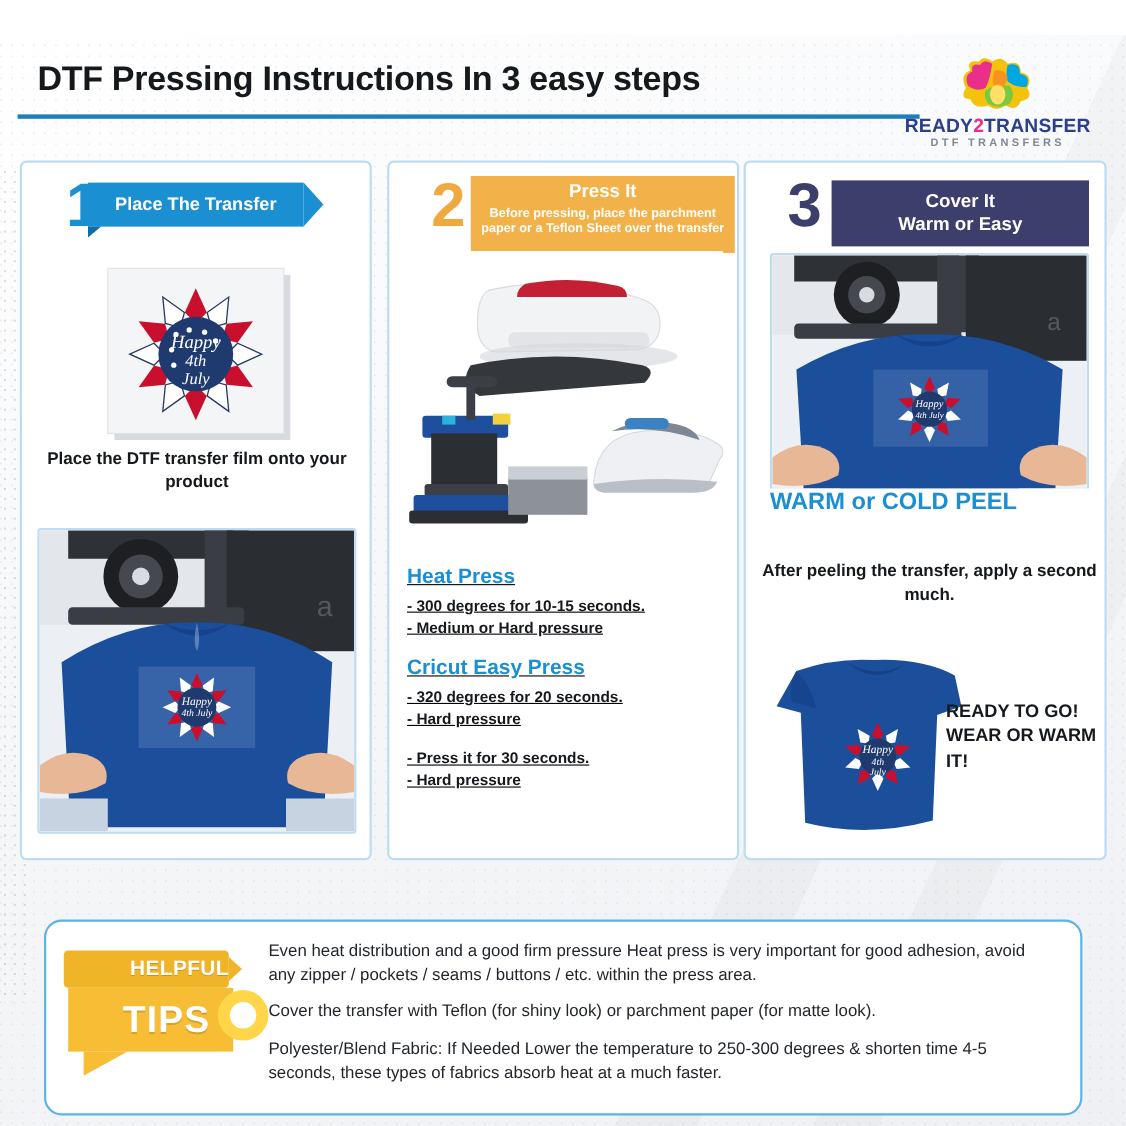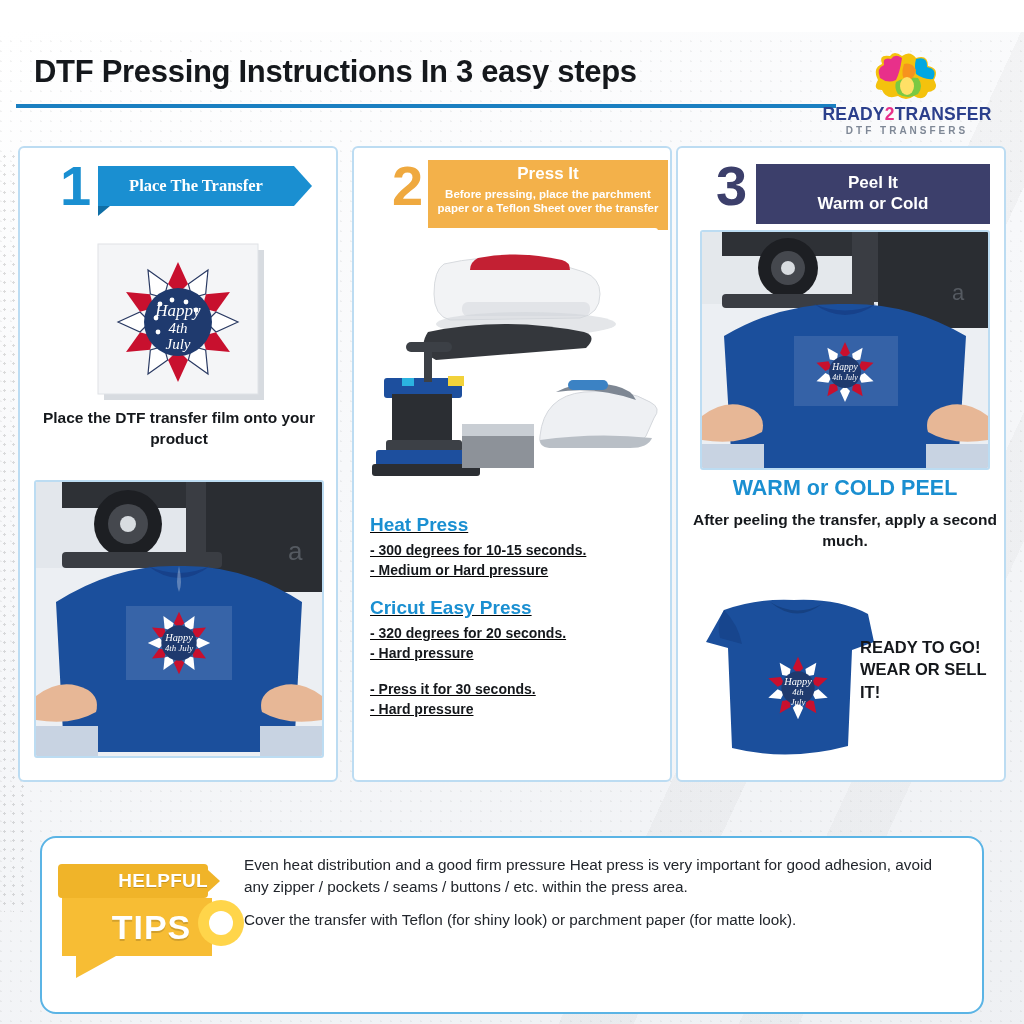--- a/index.html
+++ b/index.html
@@ -76,22 +76,22 @@
   .stepnum {
     position:absolute; font-size: 56px; font-weight: bold; line-height: 1;
   }
   .banner {
     position:absolute; color:#ffffff; font-weight:bold; text-align:center;
   }
 
   
   .s1-num { left: 60px; top: 126px; color:#1a8fd1; }
   .s1-banner {
-    left: 98px; top: 134px; width: 196px; height: 40px; background:#1a8fd1;
-    font-size: 16.5px; line-height: 40px; font-family: Liberation Serif, serif;
+    left: 80px; top: 134px; width: 196px; height: 40px; background:#1a8fd1;
+    font-size: 16.5px; line-height: 40px;
   }
   .s1-banner::after{
     content:""; position:absolute; right:-18px; top:0; border-left:18px solid #1a8fd1;
     border-top:20px solid transparent; border-bottom:20px solid transparent;
   }
   .s1-banner::before{
     content:""; position:absolute; left:0; top:40px; border-left:12px solid #0f6ea5;
     border-bottom:10px solid transparent;
   }
 
@@ -131,22 +131,22 @@
   
   .p2a { left: 366px; top: 196px; width: 292px; height: 260px; }
   .specs { position:absolute; left: 370px; top: 482px; width: 290px; }
   .spec-h { color:#1a8fd1; font-size: 19px; font-weight:bold; margin-bottom: 4px; }
   .spec-l { color:#15181c; font-size: 14px; font-weight:bold; line-height: 1.45; }
   .spec-grp { margin-bottom: 16px; text-decoration: underline; }
 
   
   .p3a { left: 700px; top: 198px; width: 290px; height: 240px; border:2px solid #bcdcf2; }
   .p3-peel {
-    position:absolute; left: 700px; top: 444px; width: 290px; height: 34px;
-    text-align:center; font-size: 21.5px; font-weight:bold; color:#1a8fd1;
+    position:absolute; left: 700px; top: 412px; width: 290px; height: 34px;
+    text-align:left; font-size: 21.5px; font-weight:bold; color:#1a8fd1;
     background:#ffffff;
   }
   .p3-cap { left: 690px; top: 478px; width: 310px; }
   .p3b { left: 700px; top: 560px; width: 190px; height: 180px; }
   .p3-ready {
     position:absolute; left: 860px; top: 604px; width: 140px;
     font-size: 16.5px; font-weight:bold; color:#15181c; line-height:1.35;
   }
 
   
@@ -405,22 +405,22 @@
     </div>
     <div class="spec-grp">
       <div class="spec-l">- Press it for 30 seconds.</div>
       <div class="spec-l">- Hard pressure</div>
     </div>
   </div>
 
   <div class="card card3"></div>
   <div class="stepnum s3-num">3</div>
   <div class="banner s3-banner">
-    <div>Peel It</div>
-    <div>Warm or Cold</div>
+    <div>Cover It</div>
+    <div>Warm or Easy</div>
   </div>
 
   <div class="photo p3a">
     <svg viewBox="0 0 286 236" width="286" height="236">
       <rect width="286" height="236" fill="#eceff3"></rect>
       <rect x="0" y="0" width="286" height="72" fill="#e4e8ec"></rect>
       <path d="M20 0 h150 v24 h-150z" fill="#2e3136"></path>
       <rect x="150" y="0" width="38" height="70" fill="#3a3d43"></rect>
       <rect x="176" y="0" width="110" height="96" fill="#2a2d32"></rect>
       <circle cx="86" cy="36" r="30" fill="#1d1f23"></circle>
@@ -512,26 +512,27 @@
               <path d="M0,-60 l10,22 l-10,10 l-10,-10 Z" fill="#ffffff"></path>
             </g>
         </g>
         <circle cx="0" cy="0" r="32" fill="#1f3a6e"></circle>
         <text x="0" y="-6" font-family="'Liberation Serif',serif" font-style="italic" font-size="20" fill="#ffffff" text-anchor="middle">Happy</text>
         <text x="0" y="14" font-family="'Liberation Serif',serif" font-style="italic" font-size="17" fill="#ffffff" text-anchor="middle">4th</text>
         <text x="0" y="32" font-family="'Liberation Serif',serif" font-style="italic" font-size="17" fill="#ffffff" text-anchor="middle">July</text>
       </g>
     </svg>
   </div>
-  <div class="p3-ready">READY TO GO! WEAR OR SELL IT!</div>
+  <div class="p3-ready">READY TO GO! WEAR OR WARM IT!</div>
 
   <div class="tips"></div>
   <div class="tips-badge">
     <div class="tips-ribbon">HELPFUL</div>
     <div class="tips-big">TIPS</div>
     <div class="tips-tail"></div>
     <div class="tips-sun"></div>
   </div>
   <div class="tips-body">
     <p>Even heat distribution and a good firm pressure Heat press is very important for good adhesion, avoid any zipper / pockets / seams / buttons / etc. within the press area.</p>
     <p>Cover the transfer with Teflon (for shiny look) or parchment paper (for matte look).</p>
+    <p>Polyester/Blend Fabric: If Needed Lower the temperature to 250-300 degrees &amp; shorten time 4-5 seconds, these types of fabrics absorb heat at a much faster.</p>
   </div>
 </div>
 
 </body></html>

